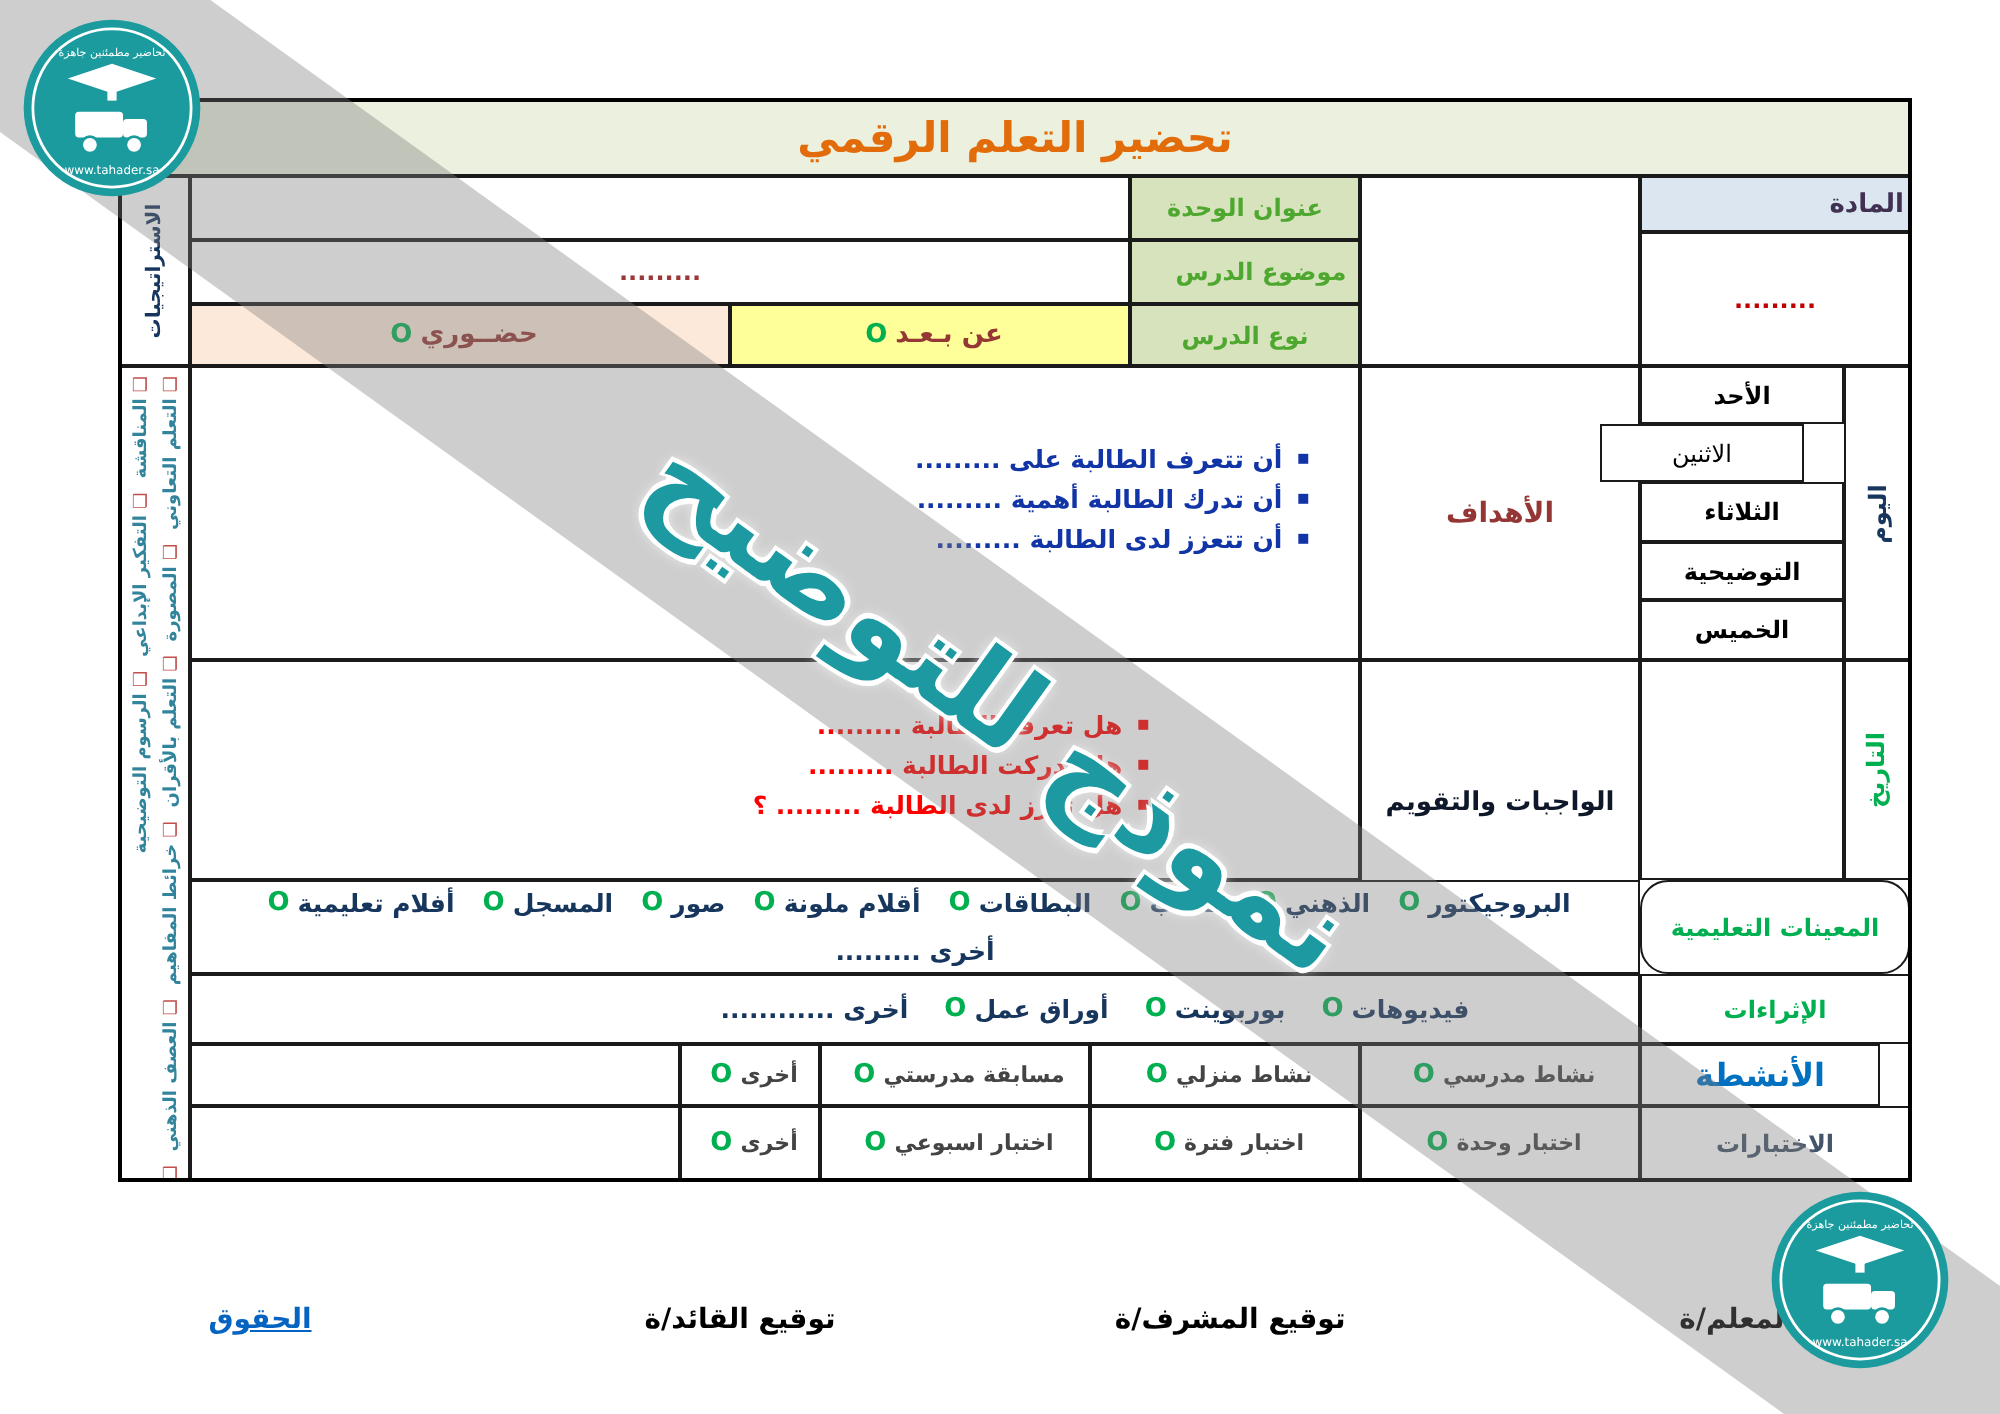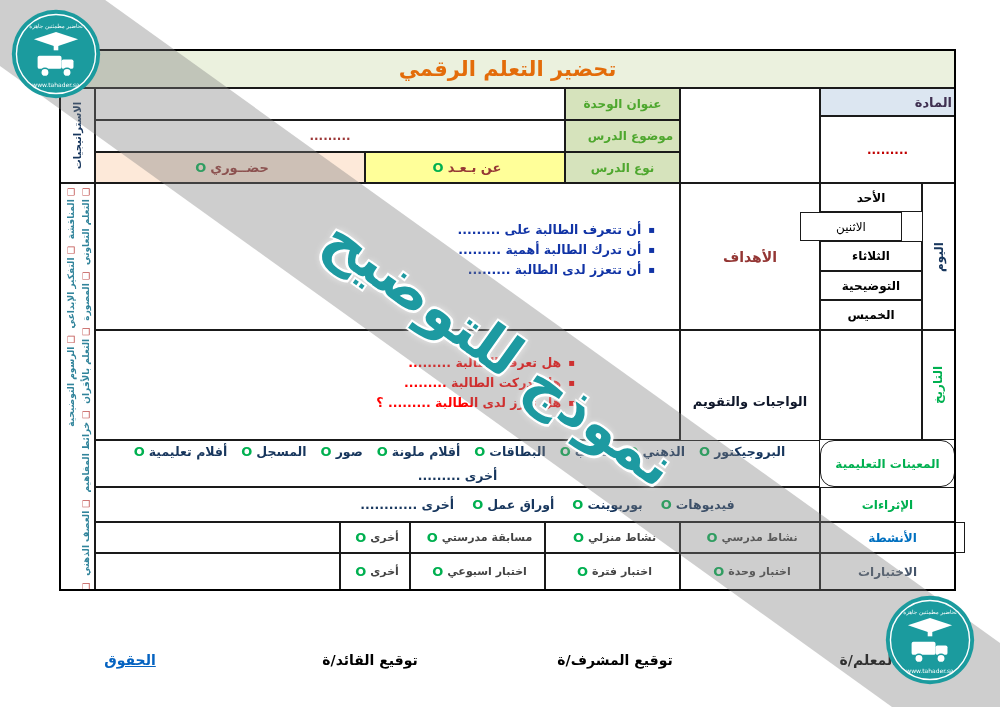--- a/index.html
+++ b/index.html
@@ -174,21 +174,21 @@
   </div>
   <div class="cell" style="left:410px;top:522px;width:135px;height:31px;">
     <span class="smallitem">مسابقة مدرستي</span>
       <span class="o">O</span>
   </div>
   <div class="cell" style="left:340px;top:522px;width:70px;height:31px;">
     <span class="smallitem">أخرى</span>
       <span class="o">O</span>
   </div>
   <div class="cell" style="left:95px;top:522px;width:245px;height:31px;"></div>
-  <div class="cell" style="left:820px;top:522px;width:145px;height:31px;color:#0070C0;font-weight:bold;font-size:12px;">الأنشطة</div>
+  <div class="cell" style="left:820px;top:522px;width:120px;height:31px;color:#0070C0;font-weight:bold;font-size:16px;">الأنشطة</div>
 
   <div class="cell" style="left:680px;top:553px;width:140px;height:37px;">
     <span class="smallitem">اختبار وحدة</span>
       <span class="o">O</span>
   </div>
   <div class="cell" style="left:545px;top:553px;width:135px;height:37px;">
     <span class="smallitem">اختبار فترة</span>
       <span class="o">O</span>
   </div>
   <div class="cell" style="left:410px;top:553px;width:135px;height:37px;">

